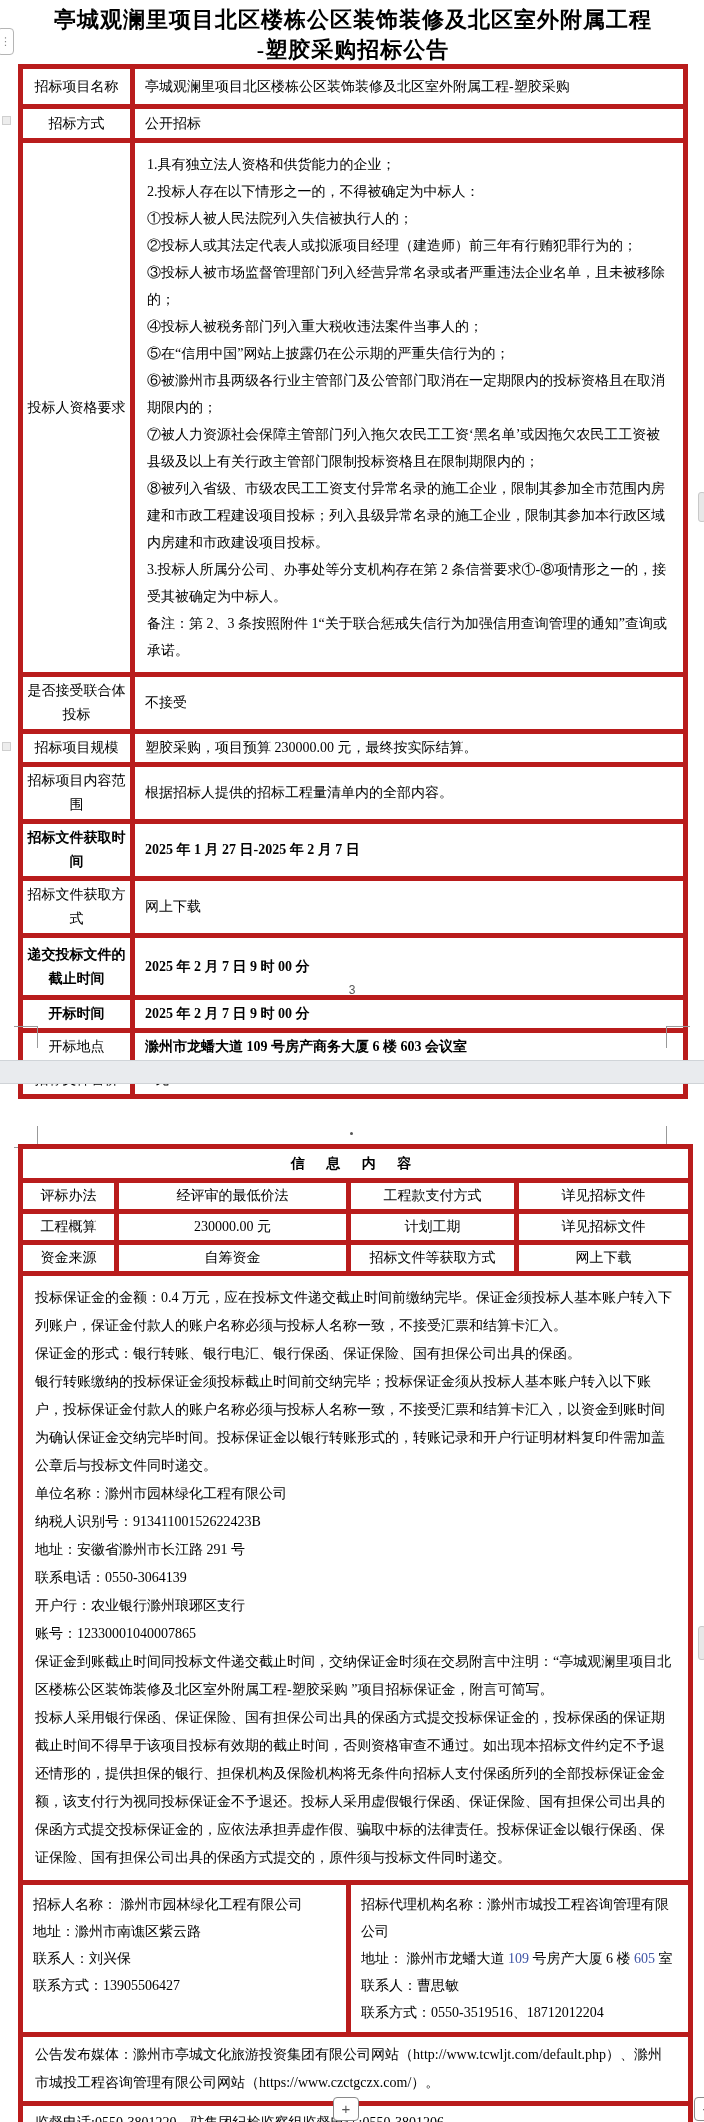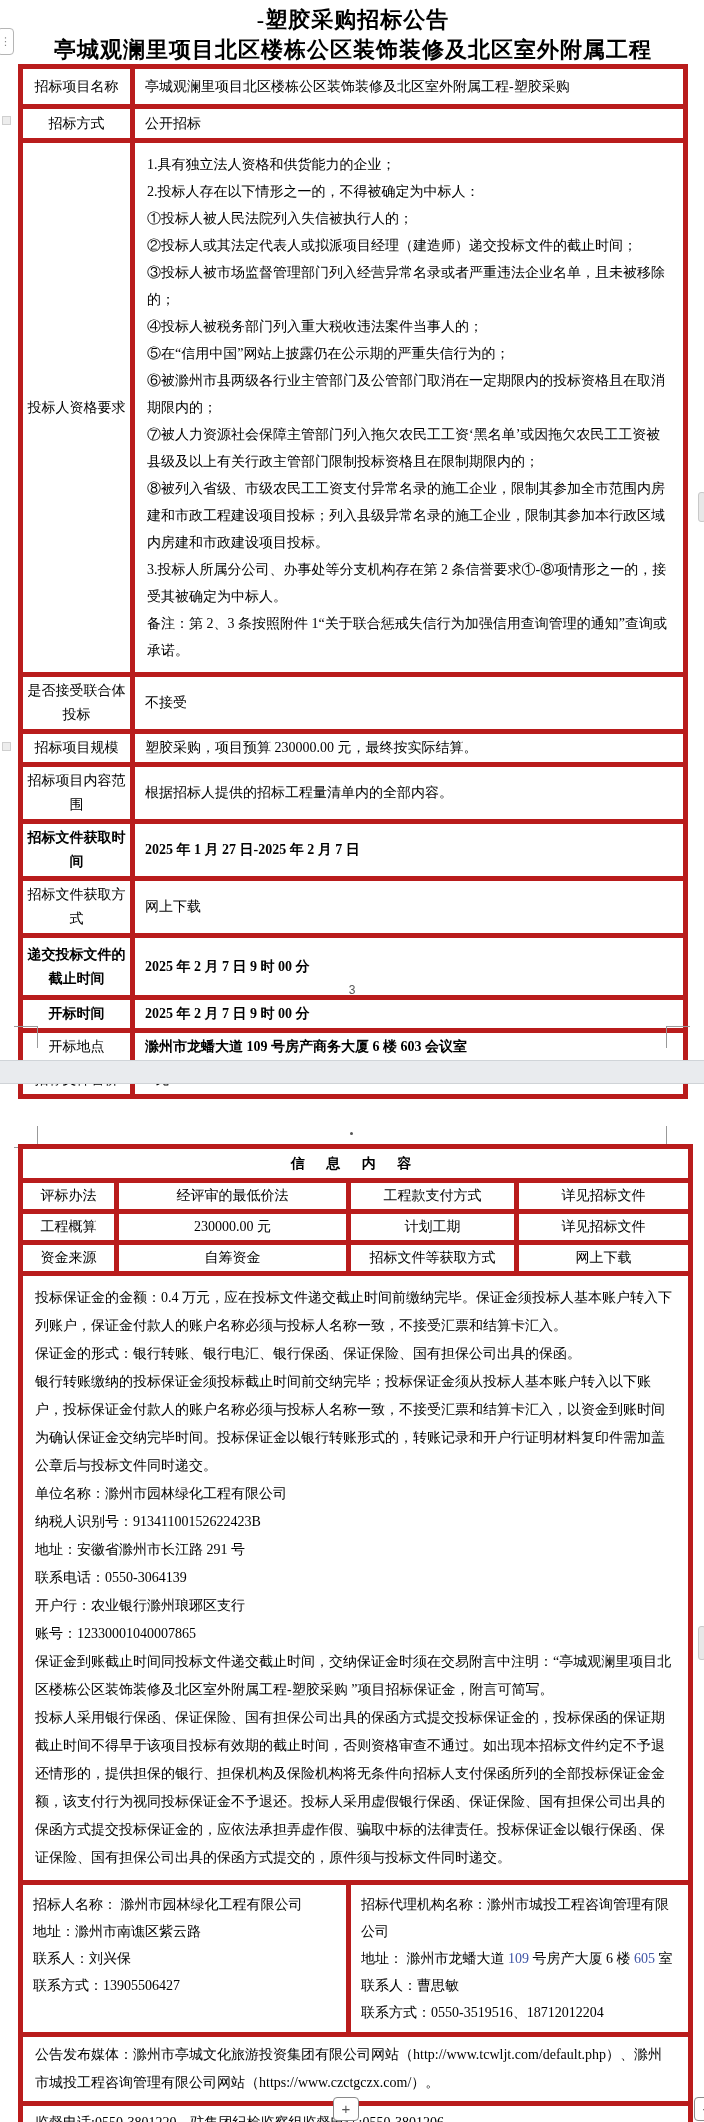--- a/index.html
+++ b/index.html
@@ -62,22 +62,22 @@
   .right-frag { position:absolute; right:-2px; width:8px; border:1px solid #c9c9c9;
                 border-radius:3px; background:#e8e8e8; }
   .plus-box { position:absolute; width:26px; height:24px; border:1px solid #8a8a8a;
               border-radius:4px; background:#fff; color:#555; text-align:center;
               line-height:22px; font-size:15px; font-family:"Liberation Sans",sans-serif; }
 </style>
 </head>
 <body>
 
 <div class="doc-title">
+  <div>亭城观澜里项目北区楼栋公区装饰装修及北区室外附属工程</div>
   <div>-塑胶采购招标公告</div>
-  <div>亭城观澜里项目北区楼栋公区装饰装修及北区室外附属工程</div>
 </div>
 
 <table class="t1">
   <colgroup>
       <col style="width:112px">
       <col>
     </colgroup>
   <tbody>
       <tr class="h40">
     <td class="lbl">招标项目名称</td>
@@ -86,21 +86,21 @@
   <tr class="h34">
     <td class="lbl">招标方式</td>
     <td class="val">公开招标</td>
   </tr>
   <tr>
     <td class="lbl">投标人资格要求</td>
     <td class="val qual-cell">
       <p>1.具有独立法人资格和供货能力的企业；</p>
       <p>2.投标人存在以下情形之一的，不得被确定为中标人：</p>
       <p>①投标人被人民法院列入失信被执行人的；</p>
-      <p>②投标人或其法定代表人或拟派项目经理（建造师）递交投标文件的截止时间；</p>
+      <p>②投标人或其法定代表人或拟派项目经理（建造师）前三年有行贿犯罪行为的；</p>
       <p>③投标人被市场监督管理部门列入经营异常名录或者严重违法企业名单，且未被移除的；</p>
       <p>④投标人被税务部门列入重大税收违法案件当事人的；</p>
       <p>⑤在“信用中国”网站上披露仍在公示期的严重失信行为的；</p>
       <p>⑥被滁州市县两级各行业主管部门及公管部门取消在一定期限内的投标资格且在取消期限内的；</p>
       <p>⑦被人力资源社会保障主管部门列入拖欠农民工工资‘黑名单’或因拖欠农民工工资被县级及以上有关行政主管部门限制投标资格且在限制期限内的；</p>
       <p>⑧被列入省级、市级农民工工资支付异常名录的施工企业，限制其参加全市范围内房建和市政工程建设项目投标；列入县级异常名录的施工企业，限制其参加本行政区域内房建和市政建设项目投标。</p>
       <p>3.投标人所属分公司、办事处等分支机构存在第 2 条信誉要求①-⑧项情形之一的，接受其被确定为中标人。</p>
       <p>备注：第 2、3 条按照附件 1“关于联合惩戒失信行为加强信用查询管理的通知”查询或承诺。</p>
     </td>
   </tr>

